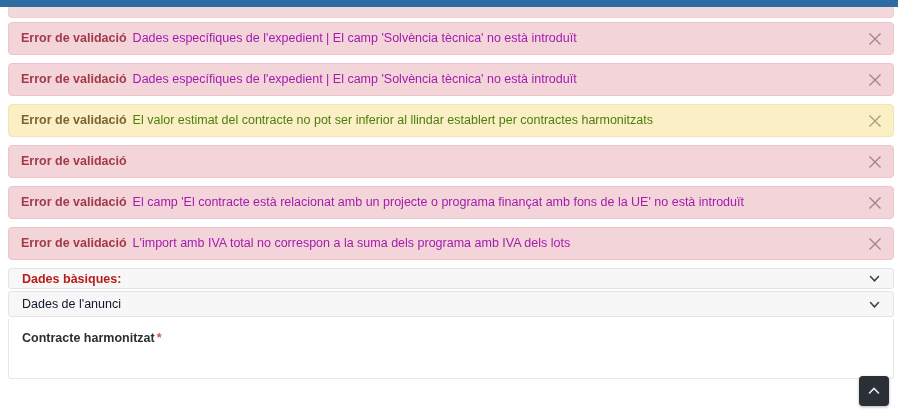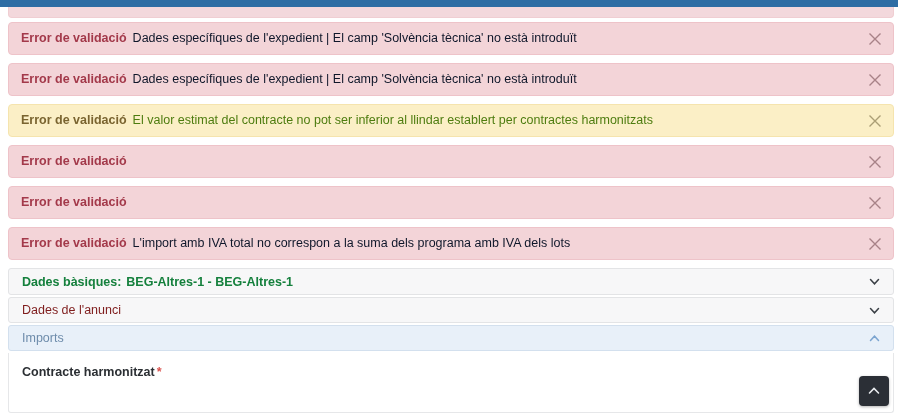--- a/index.html
+++ b/index.html
@@ -65,21 +65,21 @@
   }
   .alert .a-title {
     font-weight: bold;
     margin-right: 6px;
     white-space: nowrap;
   }
   .alert.danger .a-title { color: #a3394a; }
   .alert.warning .a-title { color: #7a6430; }
   .alert .a-msg {
     font-weight: normal;
-    color: #0f172a;
+    color: #a21caf;
   }
   .alert.warning .a-msg { color: #4d7c0f; }
 
   .alert .a-close {
     position: absolute;
     right: 9px;
     top: 50%;
     transform: translateY(-50%);
     width: 18px; height: 18px;
     display: flex;
@@ -95,27 +95,27 @@
     position: relative;
     display: flex;
     align-items: center;
     height: 26px;
     margin-bottom: 2px;
     padding: 0 36px 0 13px;
     background: #f7f7f8;
     border: 1px solid #e3e4e6;
     border-radius: 3px;
     font-size: 12.5px;
-    color: #7f1d1d;
+    color: #0f172a;
     cursor: pointer;
   }
   .acc-item.strong {
-    height: 27px;
+    height: 21px;
     font-weight: bold;
-    color: #15803d;
+    color: #b91c1c;
     background: #f7f7f8;
   }
   .acc-item.active {
     background: #e8f0f9;
     border-color: #d3e0ee;
     color: #6e8cab;
   }
   .acc-item .chev {
     position: absolute;
     right: 12px;
@@ -210,65 +210,57 @@
       <span class="a-title">Error de validació</span>
       <span class="a-close">
         <svg width="14" height="14" viewBox="0 0 14 14">
             <path d="M1.5 1.5 L12.5 12.5 M12.5 1.5 L1.5 12.5" stroke="#6b4046" stroke-width="1.4" fill="none"></path>
           </svg>
       </span>
     </div>
 
     <div class="alert danger">
       <span class="a-title">Error de validació</span>
+      <span class="a-msg">El camp 'El contracte està relacionat amb un projecte o programa finançat amb fons de la UE' no està introduït</span>
       <span class="a-close">
         <svg width="14" height="14" viewBox="0 0 14 14">
             <path d="M1.5 1.5 L12.5 12.5 M12.5 1.5 L1.5 12.5" stroke="#6b4046" stroke-width="1.4" fill="none"></path>
           </svg>
       </span>
     </div>
 
     <div class="alert danger">
       <span class="a-title">Error de validació</span>
       <span class="a-msg">L'import amb IVA total no correspon a la suma dels programa amb IVA dels lots</span>
       <span class="a-close">
         <svg width="14" height="14" viewBox="0 0 14 14">
             <path d="M1.5 1.5 L12.5 12.5 M12.5 1.5 L1.5 12.5" stroke="#6b4046" stroke-width="1.4" fill="none"></path>
           </svg>
       </span>
     </div>
 
     <div class="acc-item strong">
       <span>Dades bàsiques:</span>
-      <span class="acc-label-strong" style="margin-left:5px;">BEG-Altres-1 - BEG-Altres-1</span>
       <span class="chev">
         <svg width="13" height="13" viewBox="0 0 13 13">
             <path d="M2.5 4.5 L6.5 8.8 L10.5 4.5" stroke="#3b4046" stroke-width="1.5" fill="none" stroke-linecap="round"></path>
           </svg>
       </span>
     </div>
 
     <div class="acc-item">
       <span>Dades de l'anunci</span>
       <span class="chev">
         <svg width="13" height="13" viewBox="0 0 13 13">
             <path d="M2.5 4.5 L6.5 8.8 L10.5 4.5" stroke="#3b4046" stroke-width="1.5" fill="none" stroke-linecap="round"></path>
           </svg>
       </span>
     </div>
 
 
-    <div class="acc-item active">
-      <span>Imports</span>
-      <span class="chev">
-        <svg width="13" height="13" viewBox="0 0 13 13">
-            <path d="M2.5 8.5 L6.5 4.2 L10.5 8.5" stroke="#7ba4d0" stroke-width="1.5" fill="none" stroke-linecap="round"></path>
-          </svg>
-      </span>
-    </div>
 
     <div class="form-panel">
       <div class="field-label">
         <span>Contracte harmonitzat</span><span class="req">*</span>
       </div>
 
     </div>
 
   </div>
 

